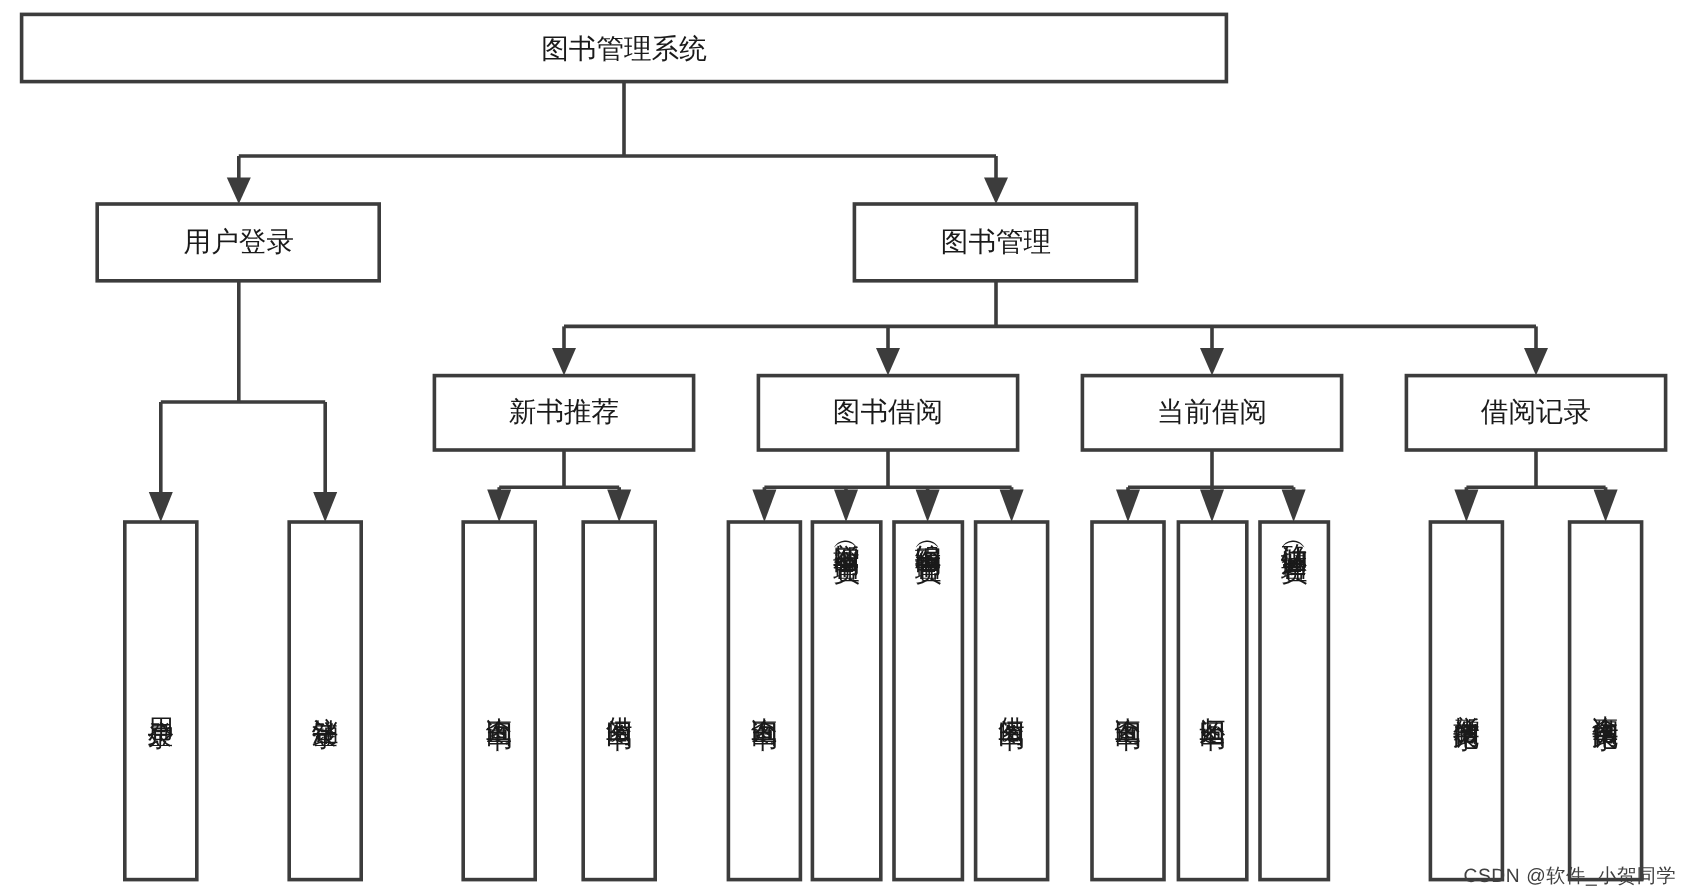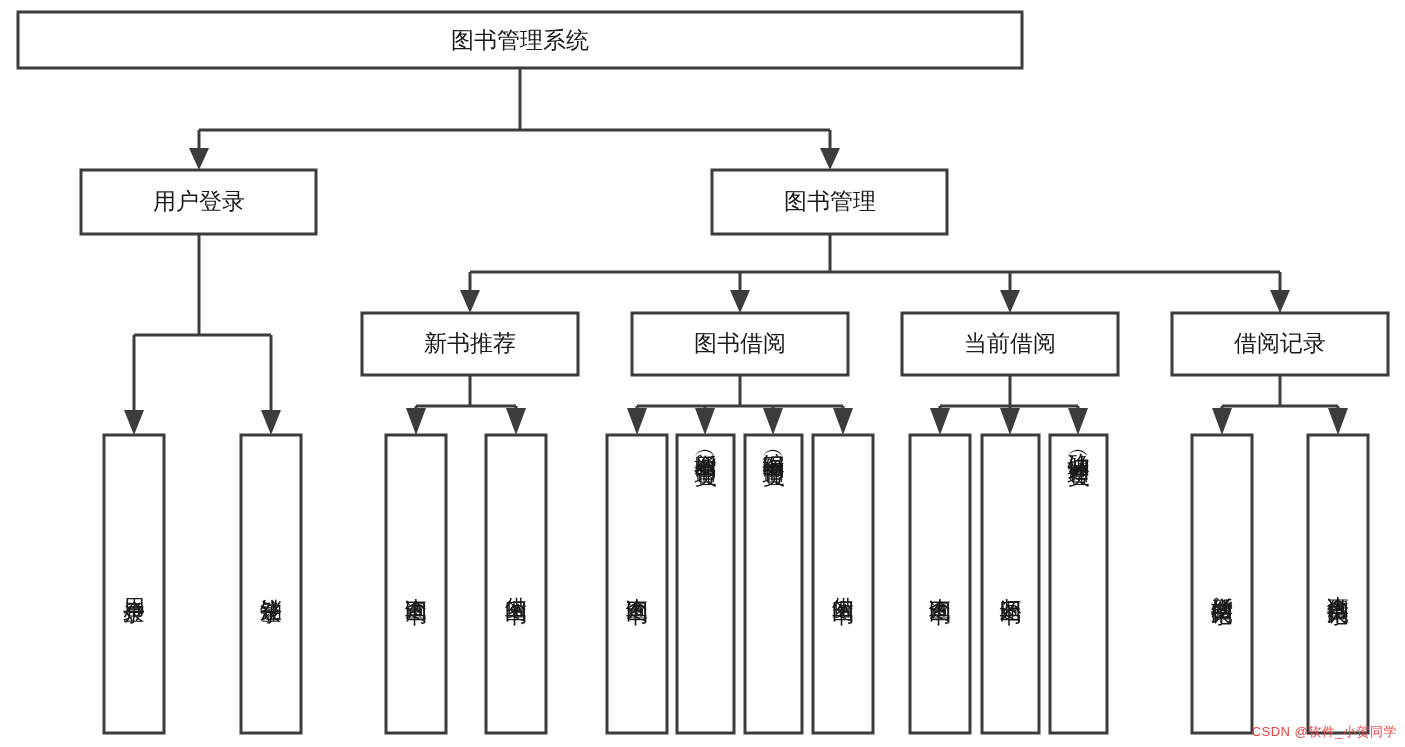--- a/index.html
+++ b/index.html
@@ -72,22 +72,22 @@
     line-height: 1.18;
     letter-spacing: 2px;
     color: #1a1a1a;
     white-space: nowrap;
   }
   .watermark {
     position: absolute;
     right: 8px;
     bottom: 6px;
     font-family: "Liberation Sans", "DejaVu Sans", sans-serif;
-    font-size: 13px;
-    color: #ef4444;
+    font-size: 16px;
+    color: #404040;
     white-space: nowrap;
     letter-spacing: 0.5px;
     margin-top: 44px;
   }
 </style>
 </head>
 <body>
 
 <div id="diagram-root">
 

